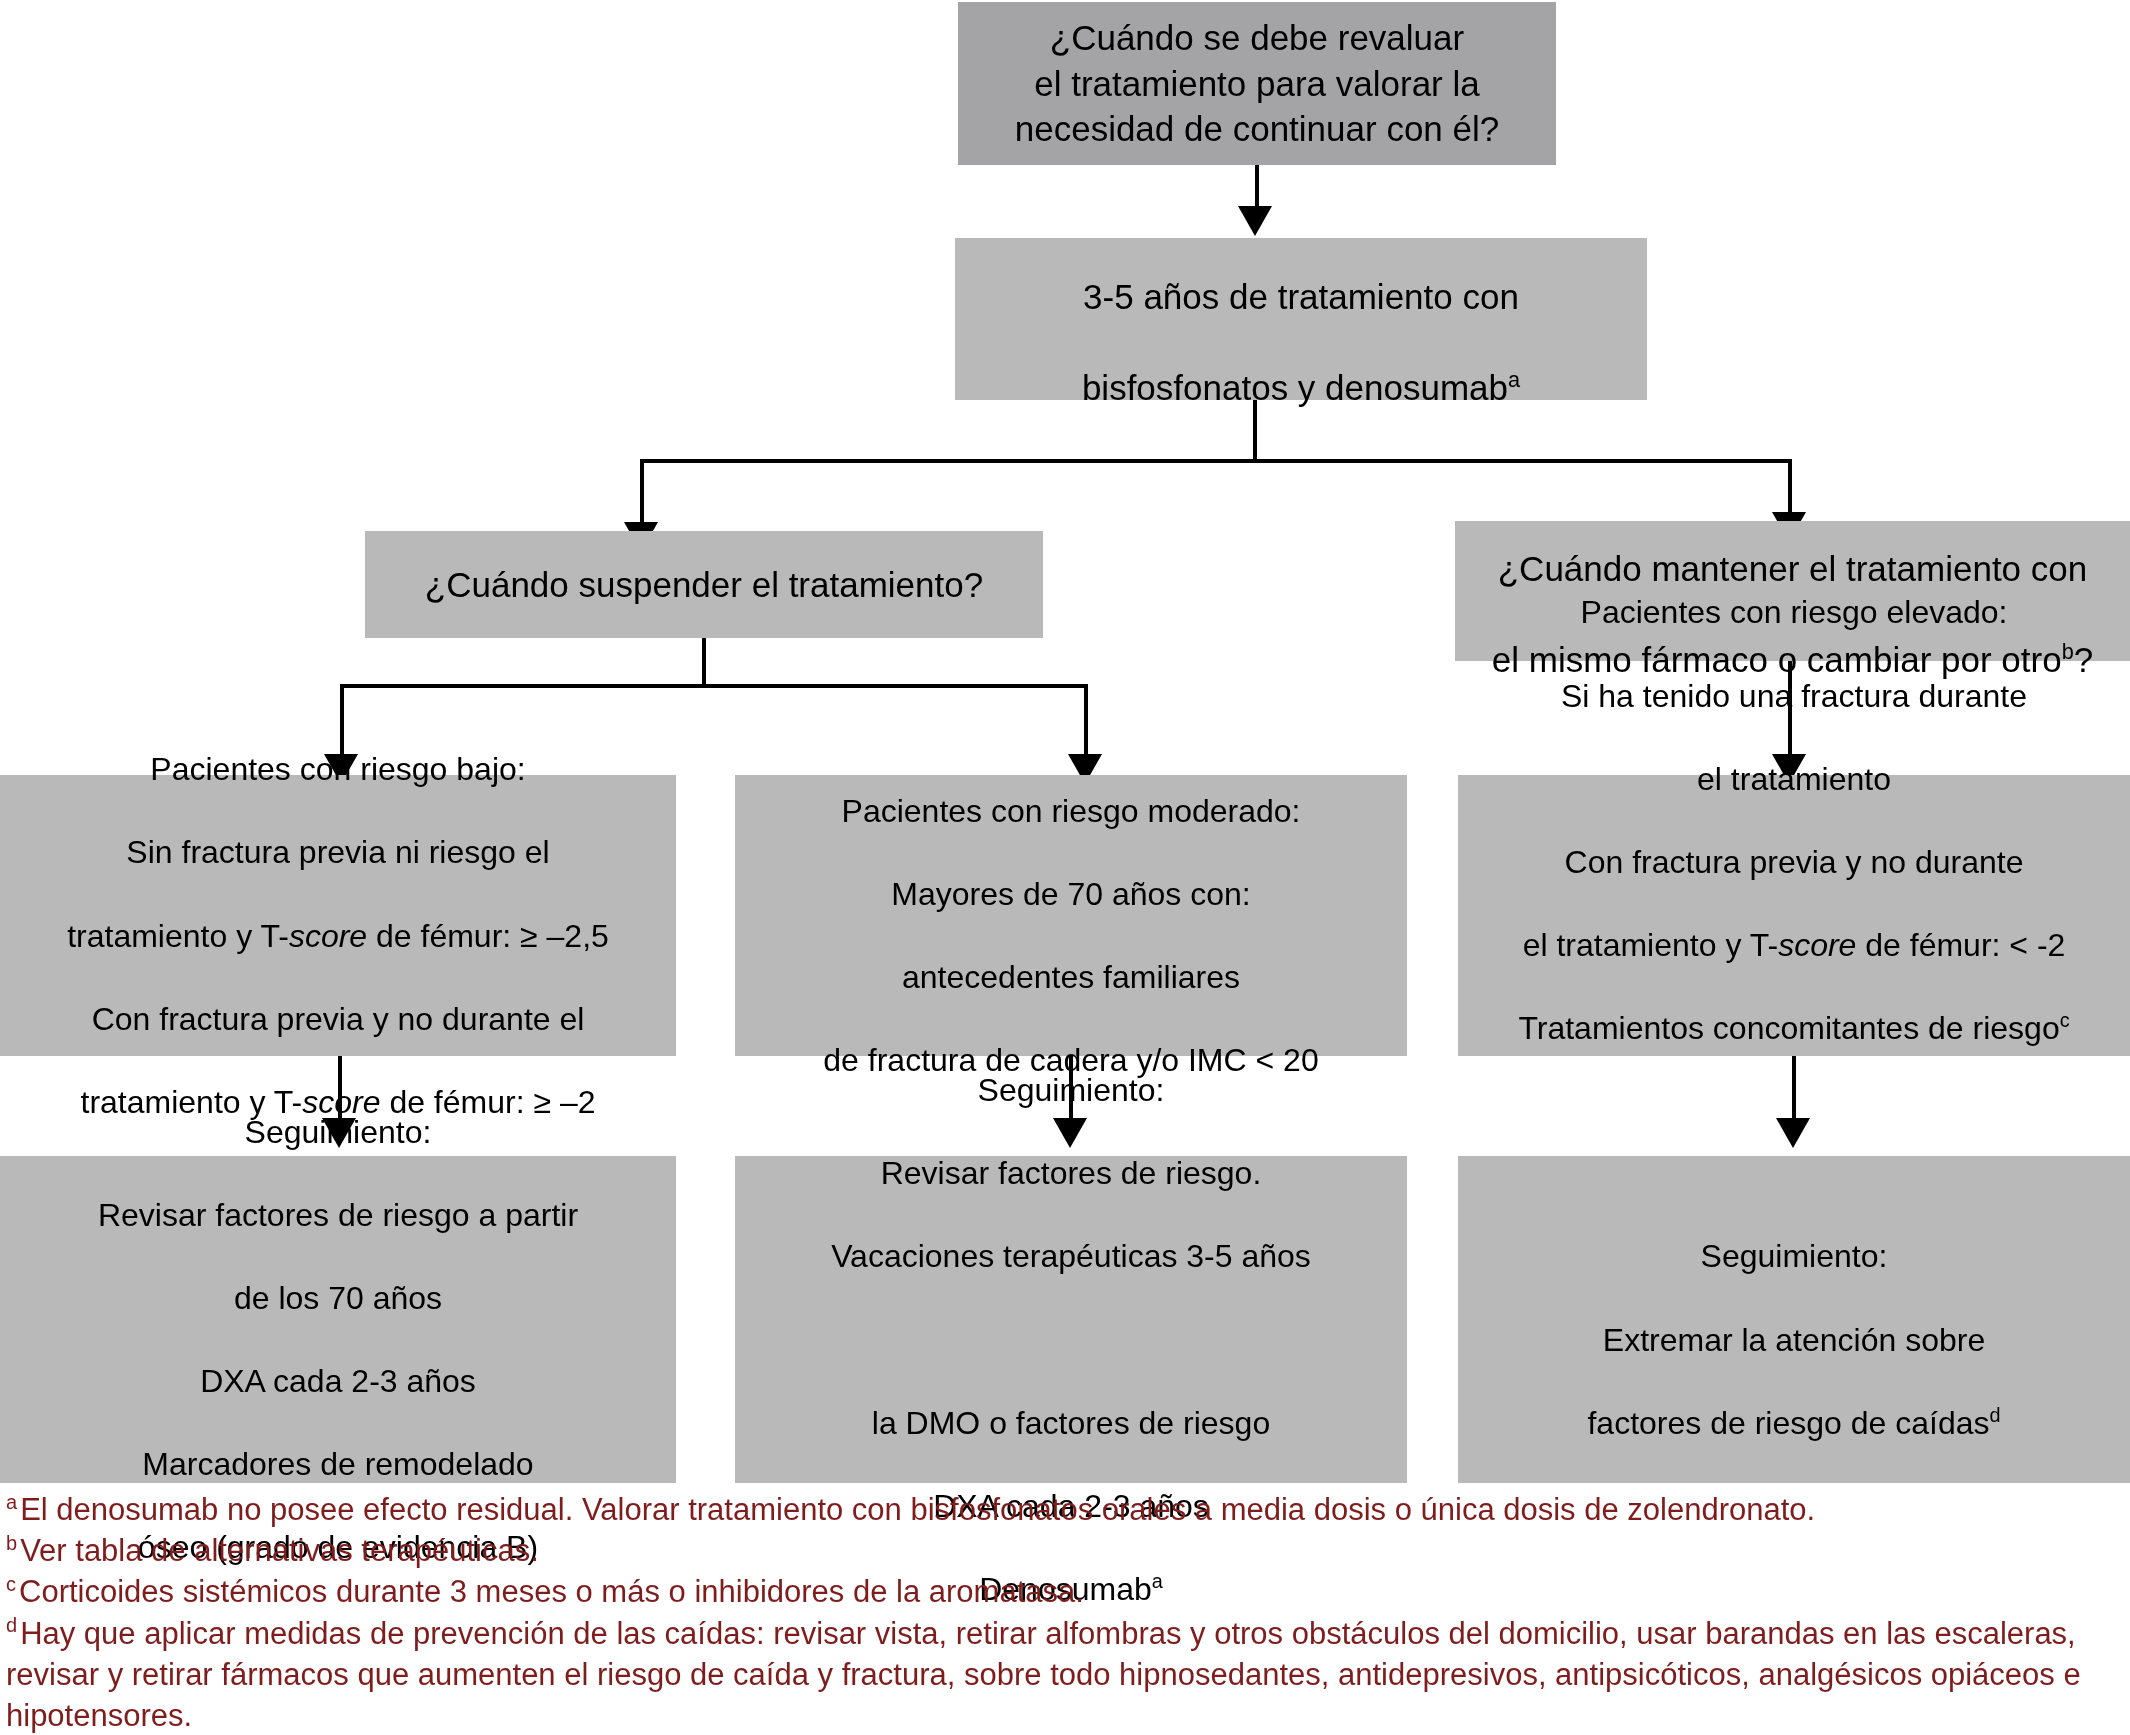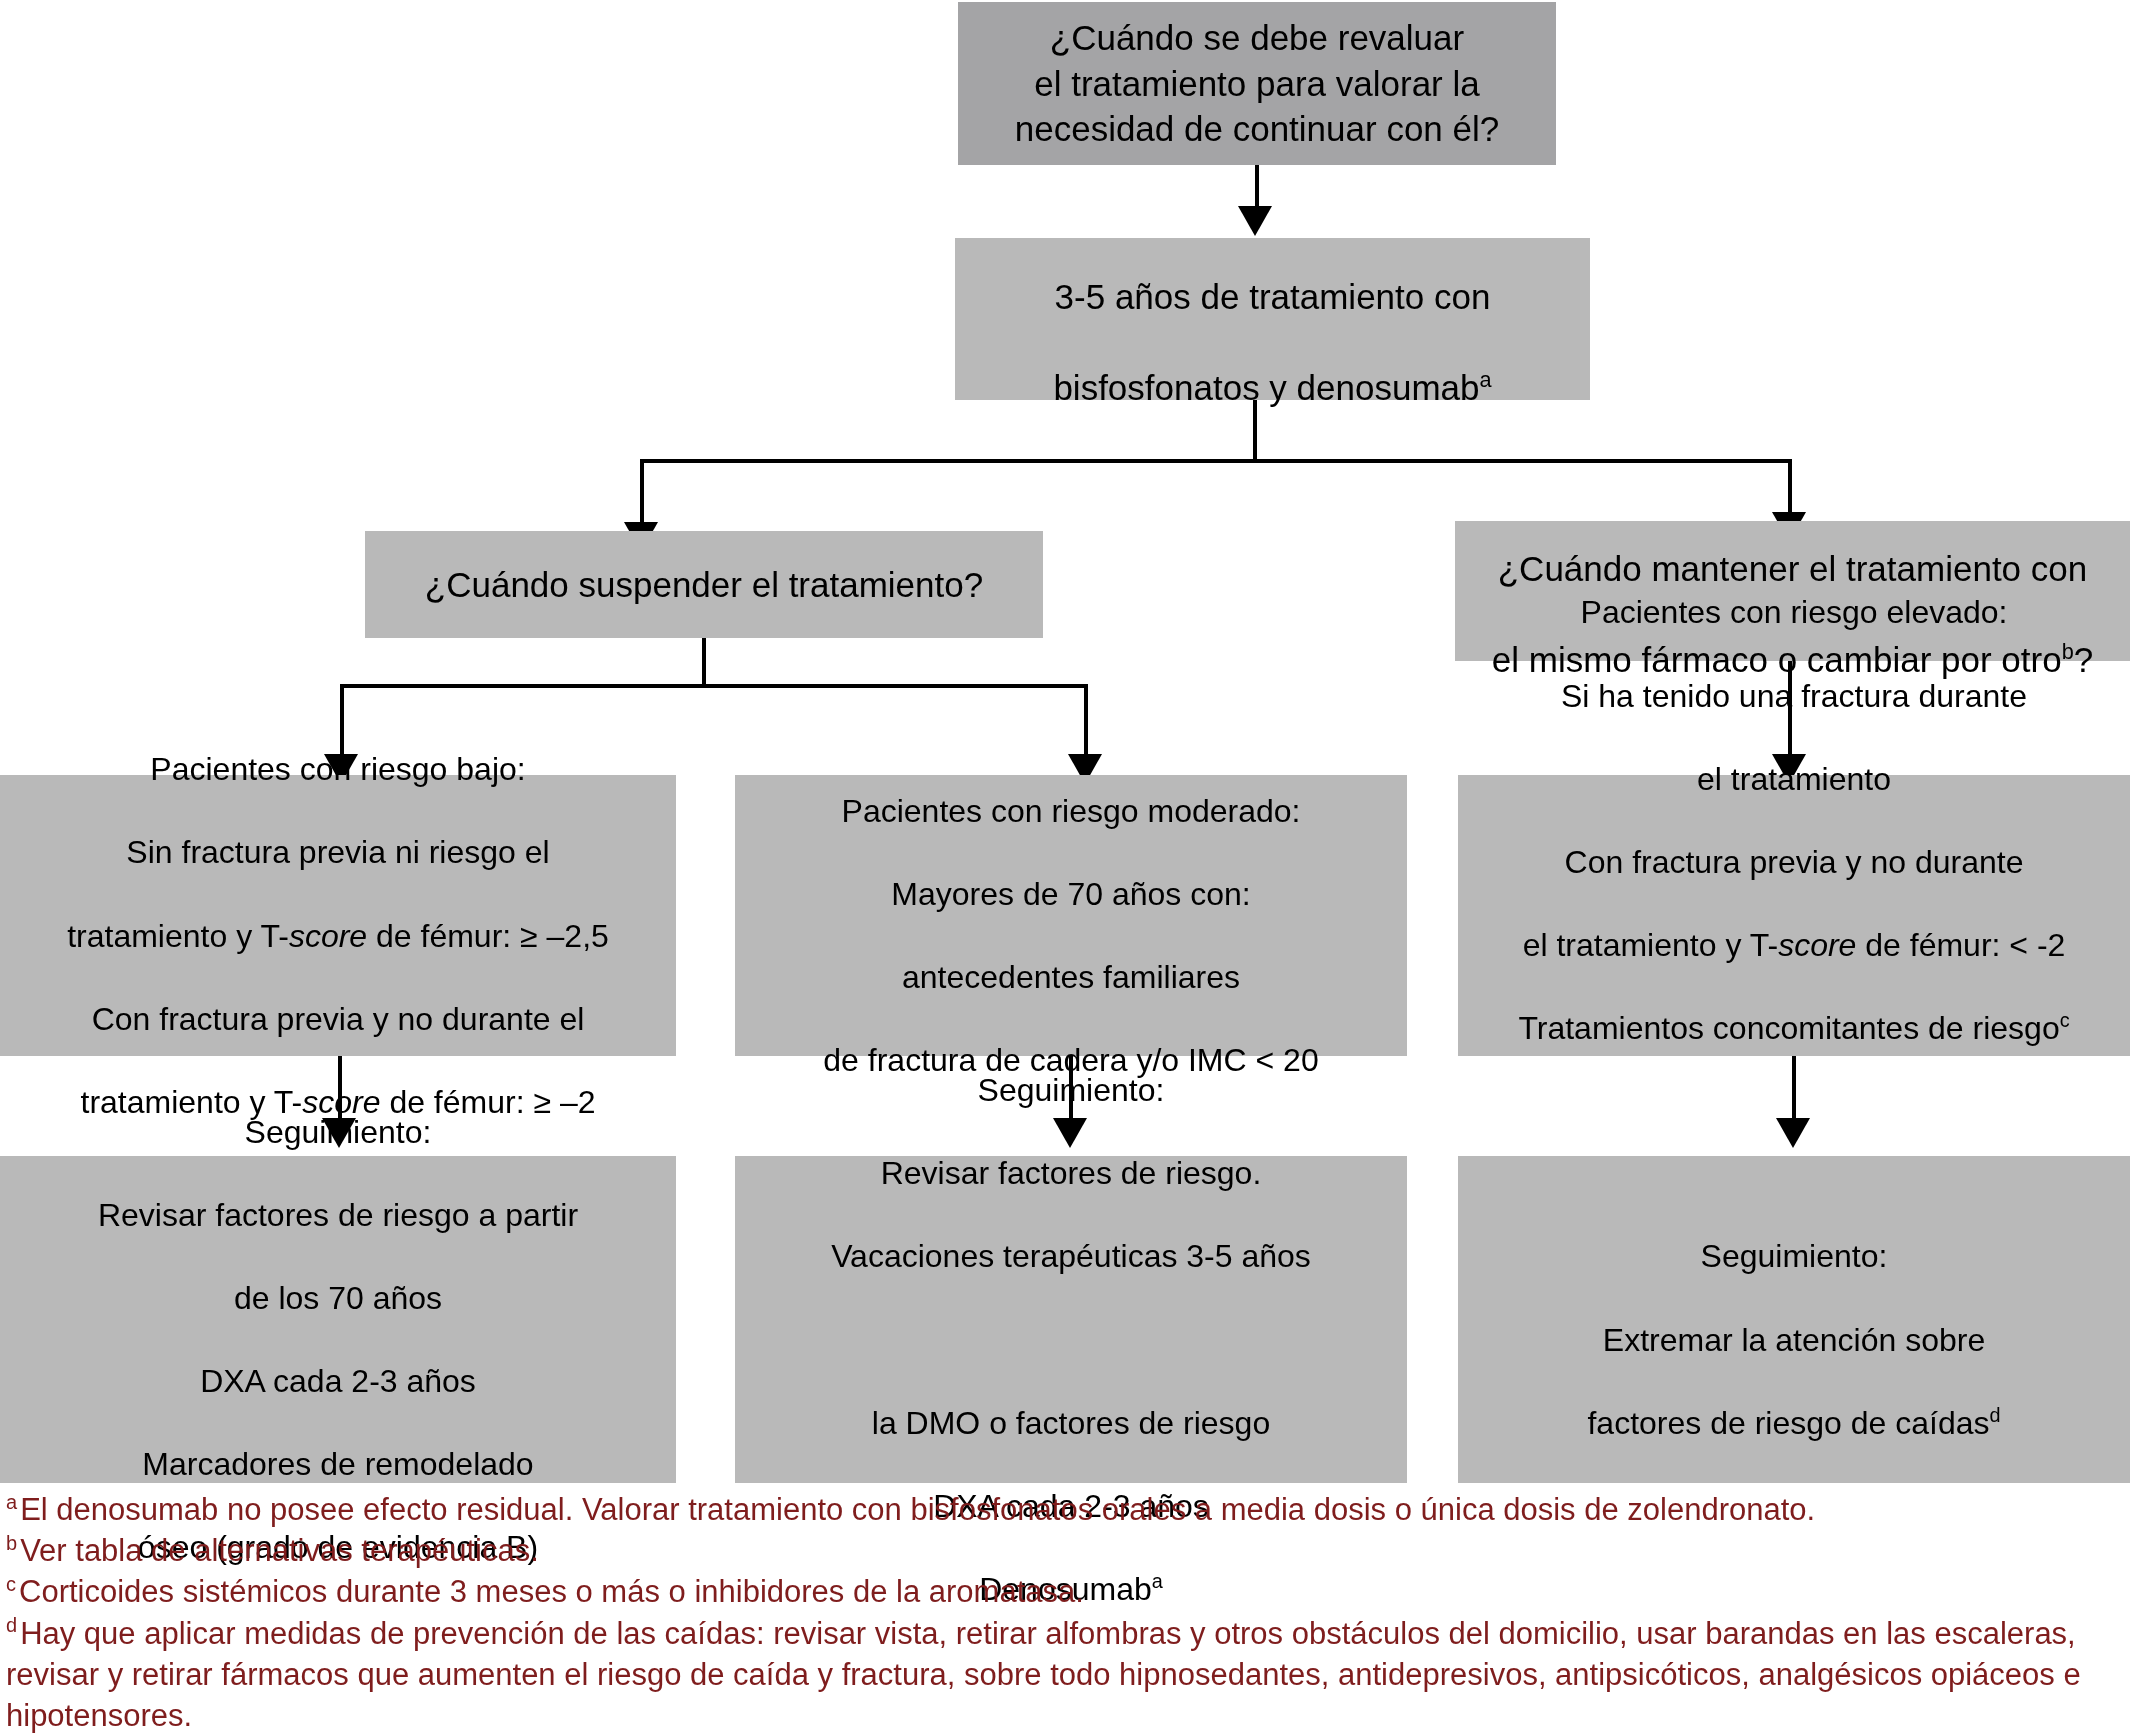--- a/index.html
+++ b/index.html
@@ -37,21 +37,21 @@
   
   .shade-dark  { background: #a4a4a6; }
   .shade-light { background: #b9b9b9; }
 
   
   #root-question {
     left: 958px; top: 2px; width: 598px; height: 163px;
     font-size: 35px;
   }
   #duration-box {
-    left: 955px; top: 238px; width: 635px; height: 162px;
+    left: 955px; top: 238px; width: 692px; height: 162px;
     font-size: 35px;
   }
   #q-stop {
     left: 365px; top: 531px; width: 678px; height: 107px;
     font-size: 35px;
   }
   #q-continue {
     left: 1455px; top: 521px; width: 675px; height: 140px;
     font-size: 35px;
   }

